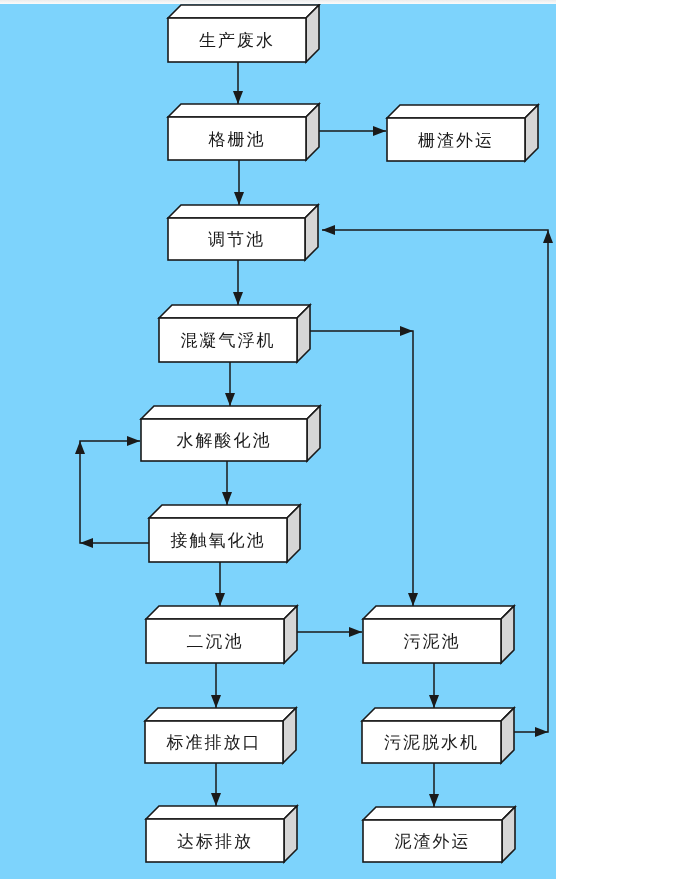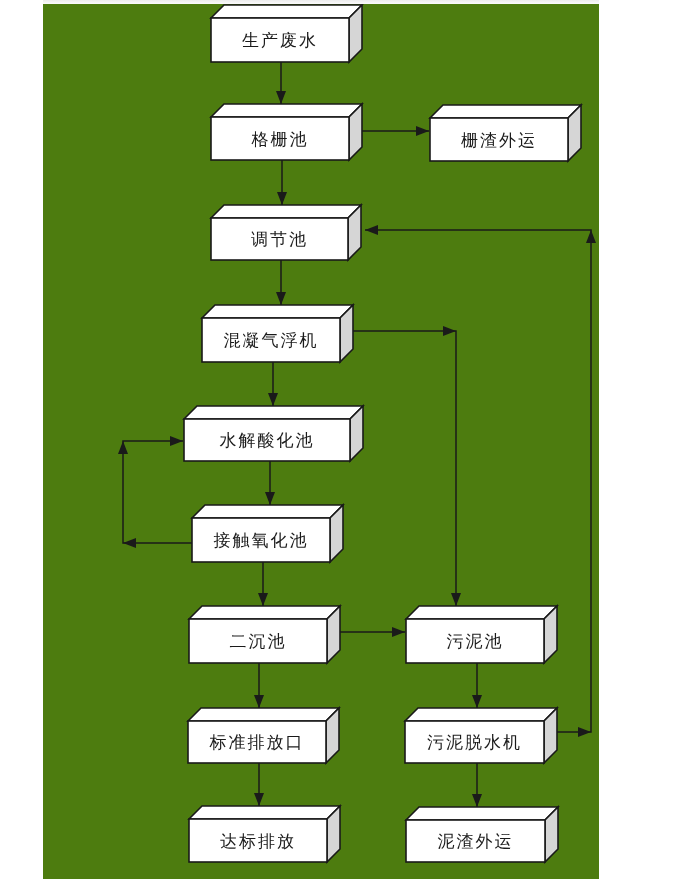--- a/index.html
+++ b/index.html
@@ -5,23 +5,22 @@
   html, body {
     margin: 0;
     padding: 0;
     background: #ffffff;
     font-family: "Liberation Serif", "DejaVu Serif", serif;
   }
   .page {
     position: relative;
     width: 556px;
     height: 879px;
-    background: #4d7c0f;
+    background: #7dd3fc;
     overflow: hidden;
-    margin-left: 43px;
   }
   .page-top-edge {
     position: absolute;
     top: 0; left: 0;
     width: 100%; height: 4px;
     background: linear-gradient(#ececec, #fbfbfb);
   }
   svg text {
     font-family: "Liberation Serif", "DejaVu Serif", serif;
     font-size: 17px;

